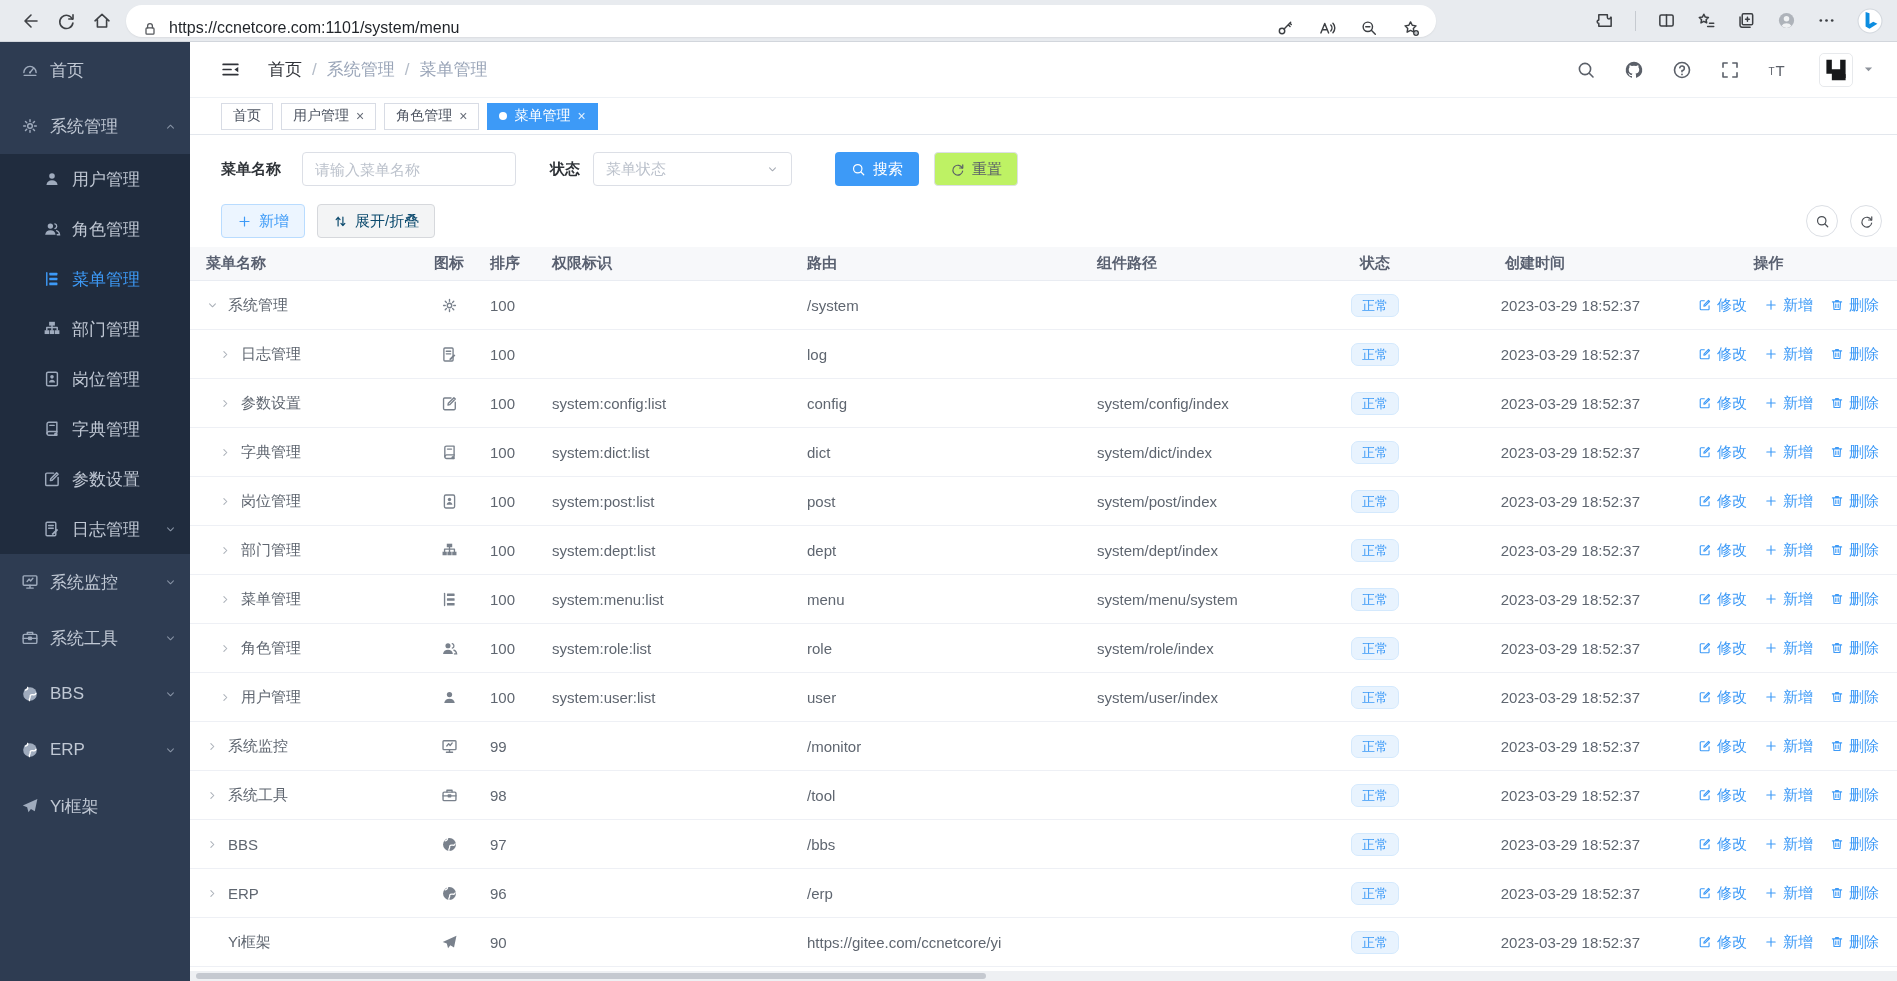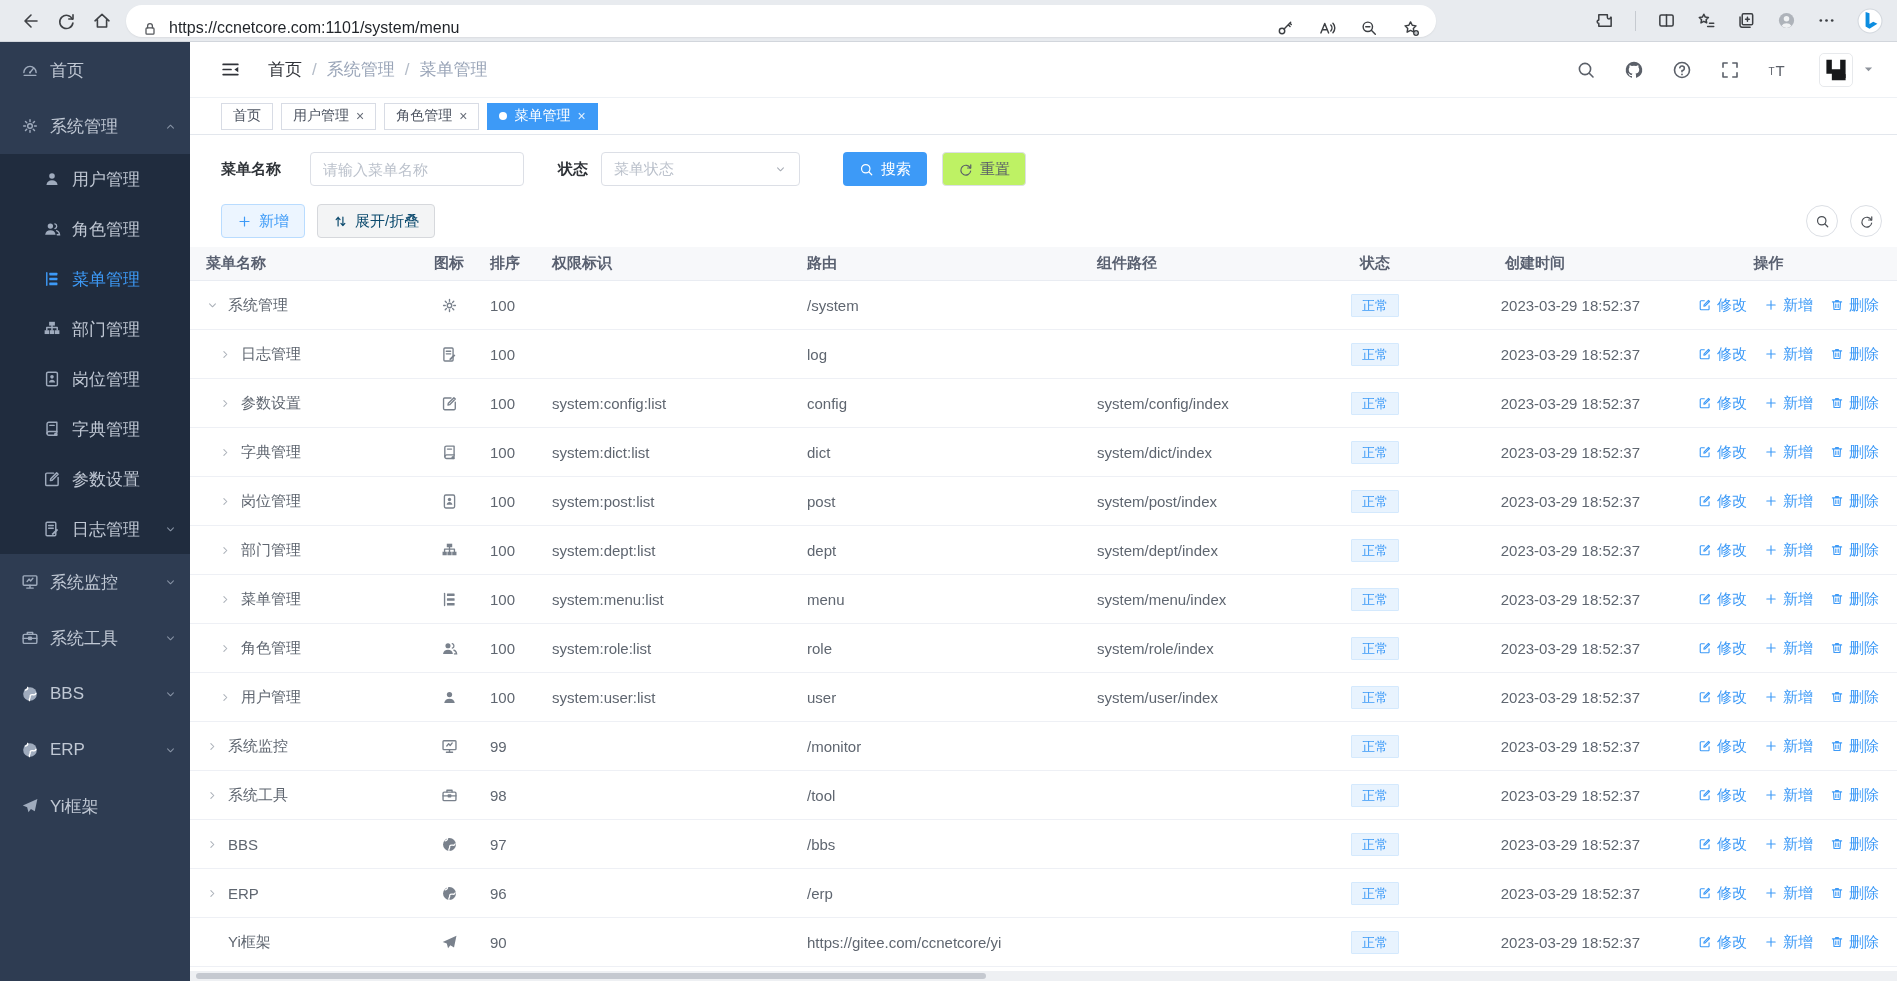--- a/index.html
+++ b/index.html
@@ -45,21 +45,21 @@
   .hd-caret{color:#8e939b;font-size:13px;margin-left:9px;cursor:pointer}
 
   .tabsbar{height:37px;display:flex;align-items:center;gap:8px;padding-left:31px;border-bottom:1px solid #e3e7ed}
   .tab{height:27px;display:inline-flex;align-items:center;gap:7px;padding:0 11px;border:1px solid #d8dce5;background:#fff;color:#4c5360;font-size:14px;cursor:pointer;white-space:nowrap}
   .tab.active{background:var(--accent,#3d9af7);border-color:var(--accent,#3d9af7);color:#fff}
   .tabdot{width:8px;height:8px;border-radius:50%;background:#fff}
   .tabx{font-size:14px;line-height:1;opacity:.85}
 
   .filters{margin-top:17px;display:flex;align-items:center;padding:0 31px}
   .flabel{font-size:15px;font-weight:bold;color:#2f3338;white-space:nowrap}
-  .f-input{margin-left:29px;width:214px;height:34px;border:1px solid #dcdfe6;border-radius:4px;padding:0 12px;font-size:15px;color:#404040;font-family:inherit;outline:none}
+  .f-input{margin-left:21px;width:214px;height:34px;border:1px solid #dcdfe6;border-radius:4px;padding:0 12px;font-size:15px;color:#404040;font-family:inherit;outline:none}
   .f-input::placeholder{color:#bcc2cc}
   .f-select{margin-left:13px;width:199px;height:34px;border:1px solid #dcdfe6;border-radius:4px;display:flex;align-items:center;padding:0 12px;cursor:pointer}
   .f-select .ph{color:#bcc2cc;font-size:15px}
   .f-select .ic{margin-left:auto;color:#a6abb4;font-size:13px}
   .gap34{margin-left:34px}.gap43{margin-left:43px}.gap15{margin-left:15px}
   .btn{height:34px;border-radius:4px;font-size:15px;display:inline-flex;align-items:center;gap:7px;cursor:pointer;border:1px solid transparent;padding:0 15px;white-space:nowrap}
   .btn .ic{font-size:15px}
   .btn-search{background:var(--accent,#3d9af7);color:#fff}
   .btn-reset{background:#bef264;border-color:#dcdfe6;color:#5a6068}
   .btn-add{background:#ecf5ff;border-color:#b9dcff;color:var(--accent,#3d9af7)}
@@ -80,21 +80,21 @@
   .row-arrow{font-size:13px;color:#aab0b8;cursor:pointer}
   .row-arrow.ph{width:13px}
   .c1{display:flex;justify-content:center}
   .row-ic{font-size:17px;color:#79818c}
   .c2,.c3,.c4,.c5{padding-left:12px}
   .c6{display:flex;justify-content:center}
   .c7{text-align:right}
   .c8{display:flex;justify-content:flex-end;gap:17px;padding-right:18px}
   .th.c0{display:block;padding-left:16px}
   .th.c1,.th.c6,.th.c7,.th.c8{text-align:center;display:block;padding:0}
-  .badge{background:var(--status-badge-bg,#e8f3fe);color:var(--accent,#3d9af7);border:1px solid #d4e9fd;border-radius:1px;padding:4px 10px;font-size:13px;line-height:1}
+  .badge{background:var(--status-badge-bg,#e8f3fe);color:var(--accent,#3d9af7);border:1px solid #d4e9fd;border-radius:7px;padding:4px 10px;font-size:13px;line-height:1}
   .oplink{display:inline-flex;align-items:center;gap:5px;color:var(--accent,#3d9af7);cursor:pointer;font-size:15px;white-space:nowrap}
   .oplink .ic{font-size:14px}
 
   .hscroll{position:absolute;bottom:0;left:0;width:1707px;height:10px;background:#eef0f3}
   .hthumb{position:absolute;top:2px;left:6px;width:790px;height:6px;border-radius:3px;background:#c5c9d0;cursor:pointer}
 </style>
 </head>
 <body>
 
 <div class="chrome">
@@ -886,21 +886,21 @@
                 <path fill="none" stroke="currentColor" stroke-width="1.6" stroke-linecap="round" stroke-linejoin="round" d="M4.2 3v14"></path>
                 <rect x="7" y="3" width="9" height="3" rx=".6" fill="currentColor"></rect>
                 <rect x="7" y="8.5" width="9" height="3" rx=".6" fill="currentColor"></rect>
                 <rect x="7" y="14" width="9" height="3" rx=".6" fill="currentColor"></rect>
               </svg>
             </span>
           </div>
           <div class="td c2">100</div>
           <div class="td c3">system:menu:list</div>
           <div class="td c4">menu</div>
-          <div class="td c5">system/menu/index</div>
+          <div class="td c5">system/menu/system</div>
           <div class="td c6">
             <span class="badge">正常</span>
           </div>
           <div class="td c7">2023-03-29 18:52:37</div>
           <div class="td c8">
             <span class="oplink">
               <span class="ic op-ic">
                 <svg viewBox="0 0 20 20" xmlns="http://www.w3.org/2000/svg">
                   <path fill="none" stroke="currentColor" stroke-width="1.6" stroke-linecap="round" stroke-linejoin="round" d="M15.8 11v4.6a1.2 1.2 0 0 1-1.2 1.2H4.4a1.2 1.2 0 0 1-1.2-1.2V5.2A1.2 1.2 0 0 1 4.4 4H9"></path>
                   <path fill="none" stroke="currentColor" stroke-width="1.6" stroke-linecap="round" stroke-linejoin="round" d="M8.4 11.6l1.8-.3 6.3-6.3-1.5-1.5-6.3 6.3z"></path>

